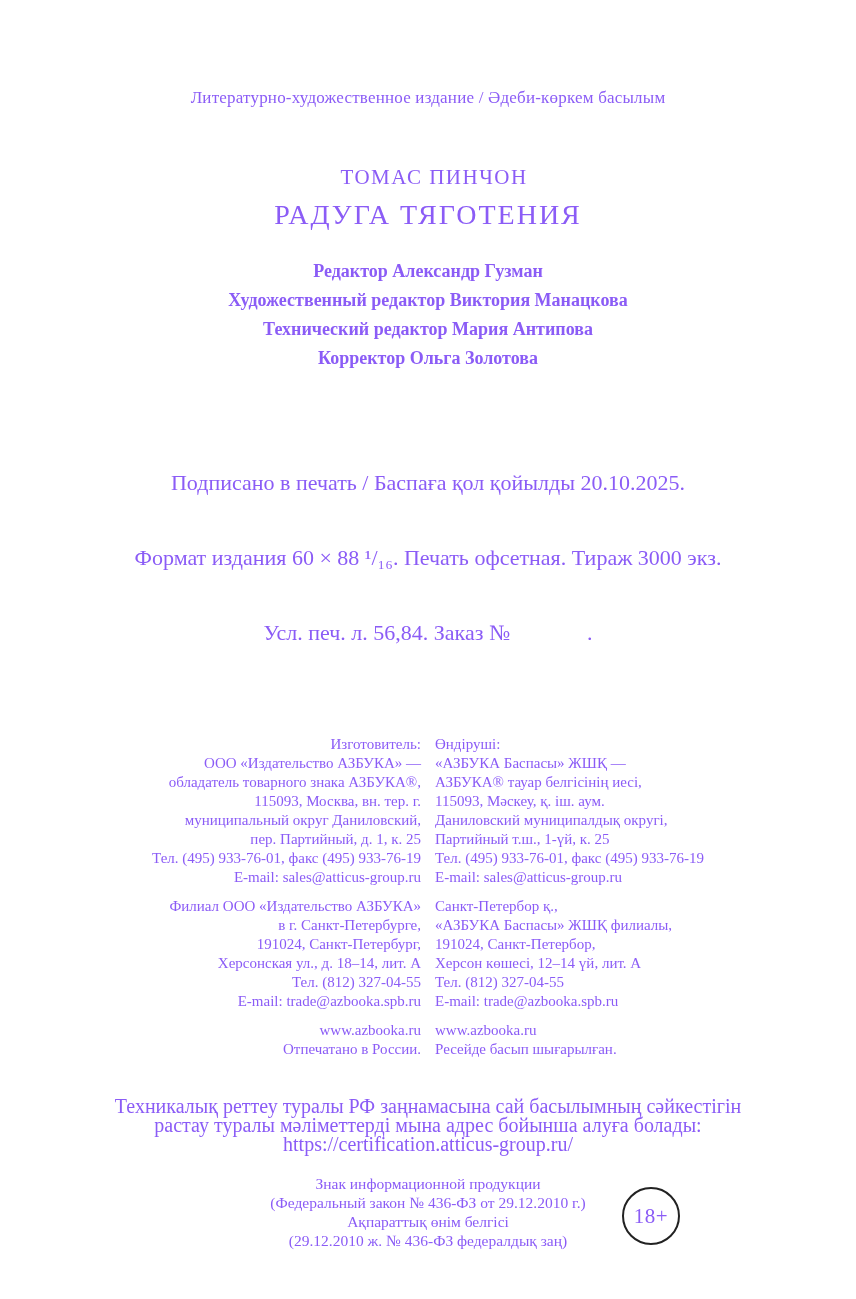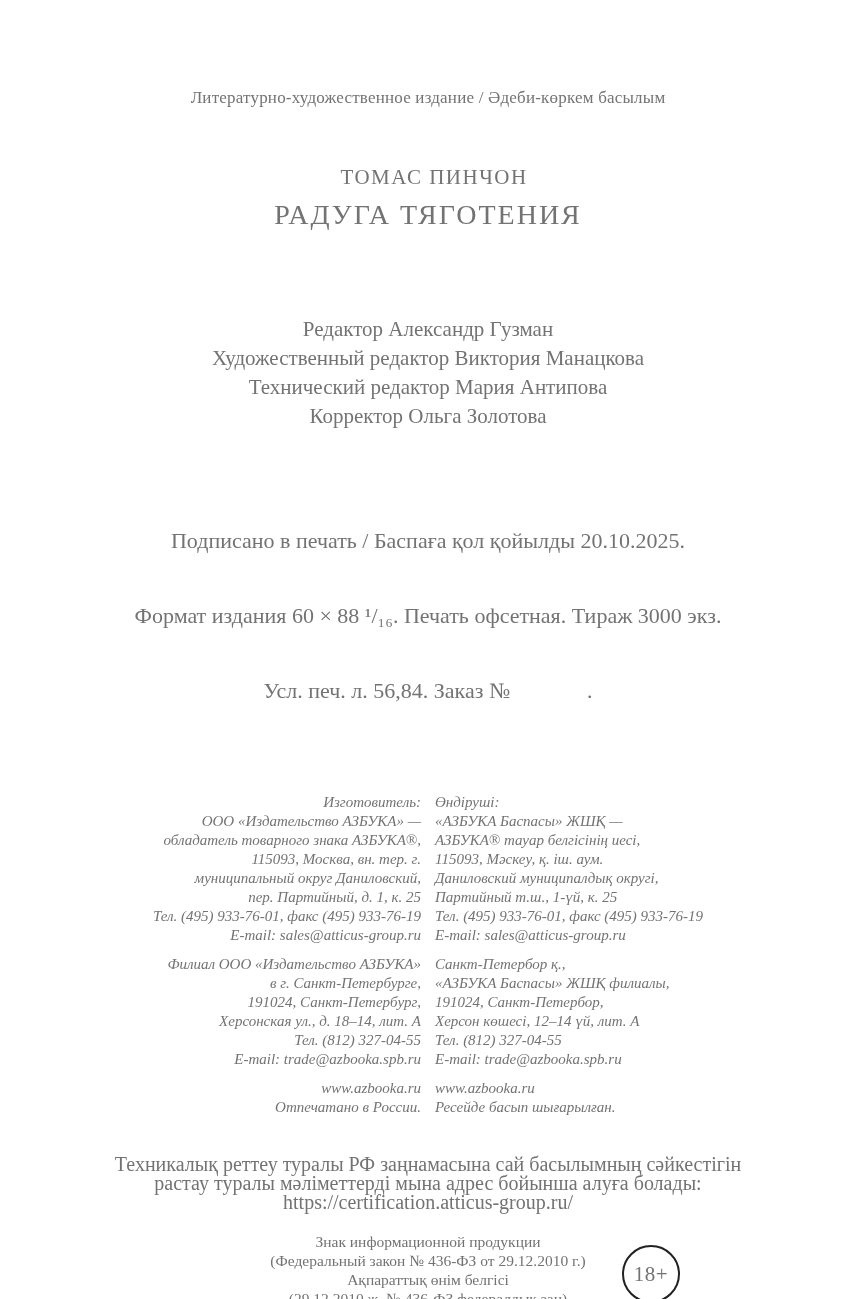--- a/index.html
+++ b/index.html
@@ -6,21 +6,21 @@
     margin: 0;
     padding: 0;
     background: #ffffff;
   }
   .page {
     position: relative;
     width: 856px;
     height: 1299px;
     margin: 0 auto;
     background: #ffffff;
-    color: #737373;
+    color: #8b5cf6;
     font-family: "Liberation Serif", "DejaVu Serif", serif;
     overflow: hidden;
     box-sizing: border-box;
     padding-top: 88px;
     text-align: center;
   }
   .edition {
     font-size: 17px;
     letter-spacing: 0.2px;
   }
@@ -29,37 +29,37 @@
     font-size: 21px;
     letter-spacing: 1.5px;
     padding-left: 12px;
   }
   .title {
     margin-top: 9px;
     font-size: 28px;
     letter-spacing: 2px;
   }
   .credits {
-    margin-top: 84px;
-    font-size: 21px;
+    margin-top: 26px;
+    font-size: 18px;
     line-height: 29px;
+    font-weight: bold;
   }
   .print-details {
     margin-top: 47px;
     font-size: 22px;
     line-height: 25px;
     white-space: pre-wrap;
   }
   .imprint {
     margin-top: 40px;
     display: flex;
     justify-content: center;
     font-size: 15px;
     line-height: 19px;
-    font-style: italic;
   }
   .imprint .col {
     width: 332px;
   }
   .imprint .col.left {
     text-align: right;
     margin-right: 7px;
   }
   .imprint .col.right {
     text-align: left;

